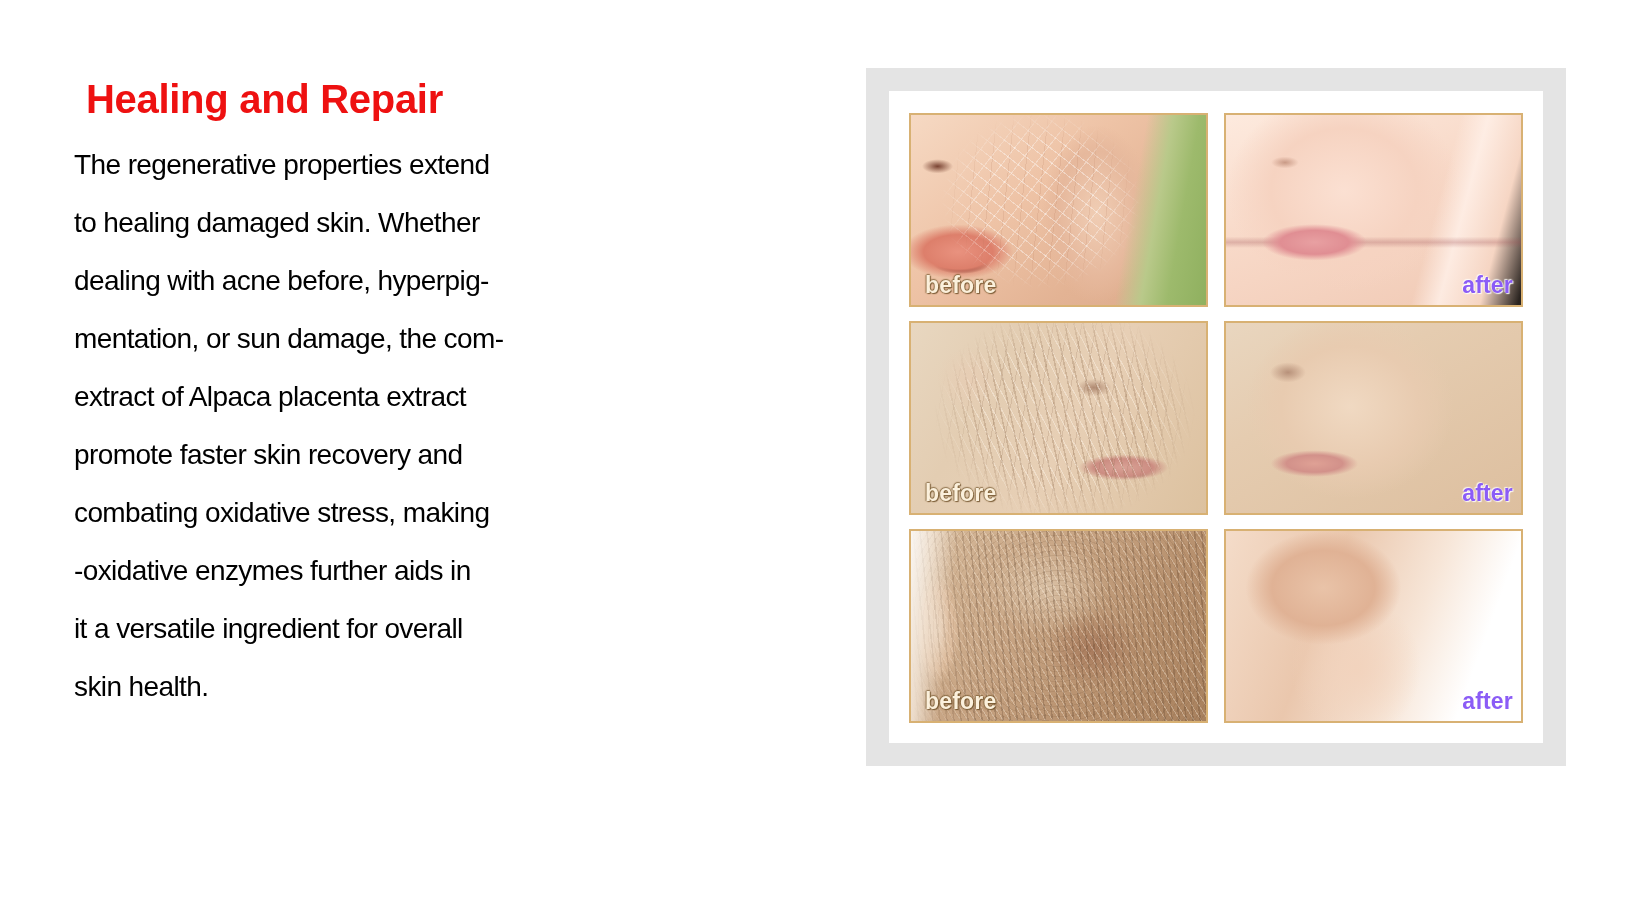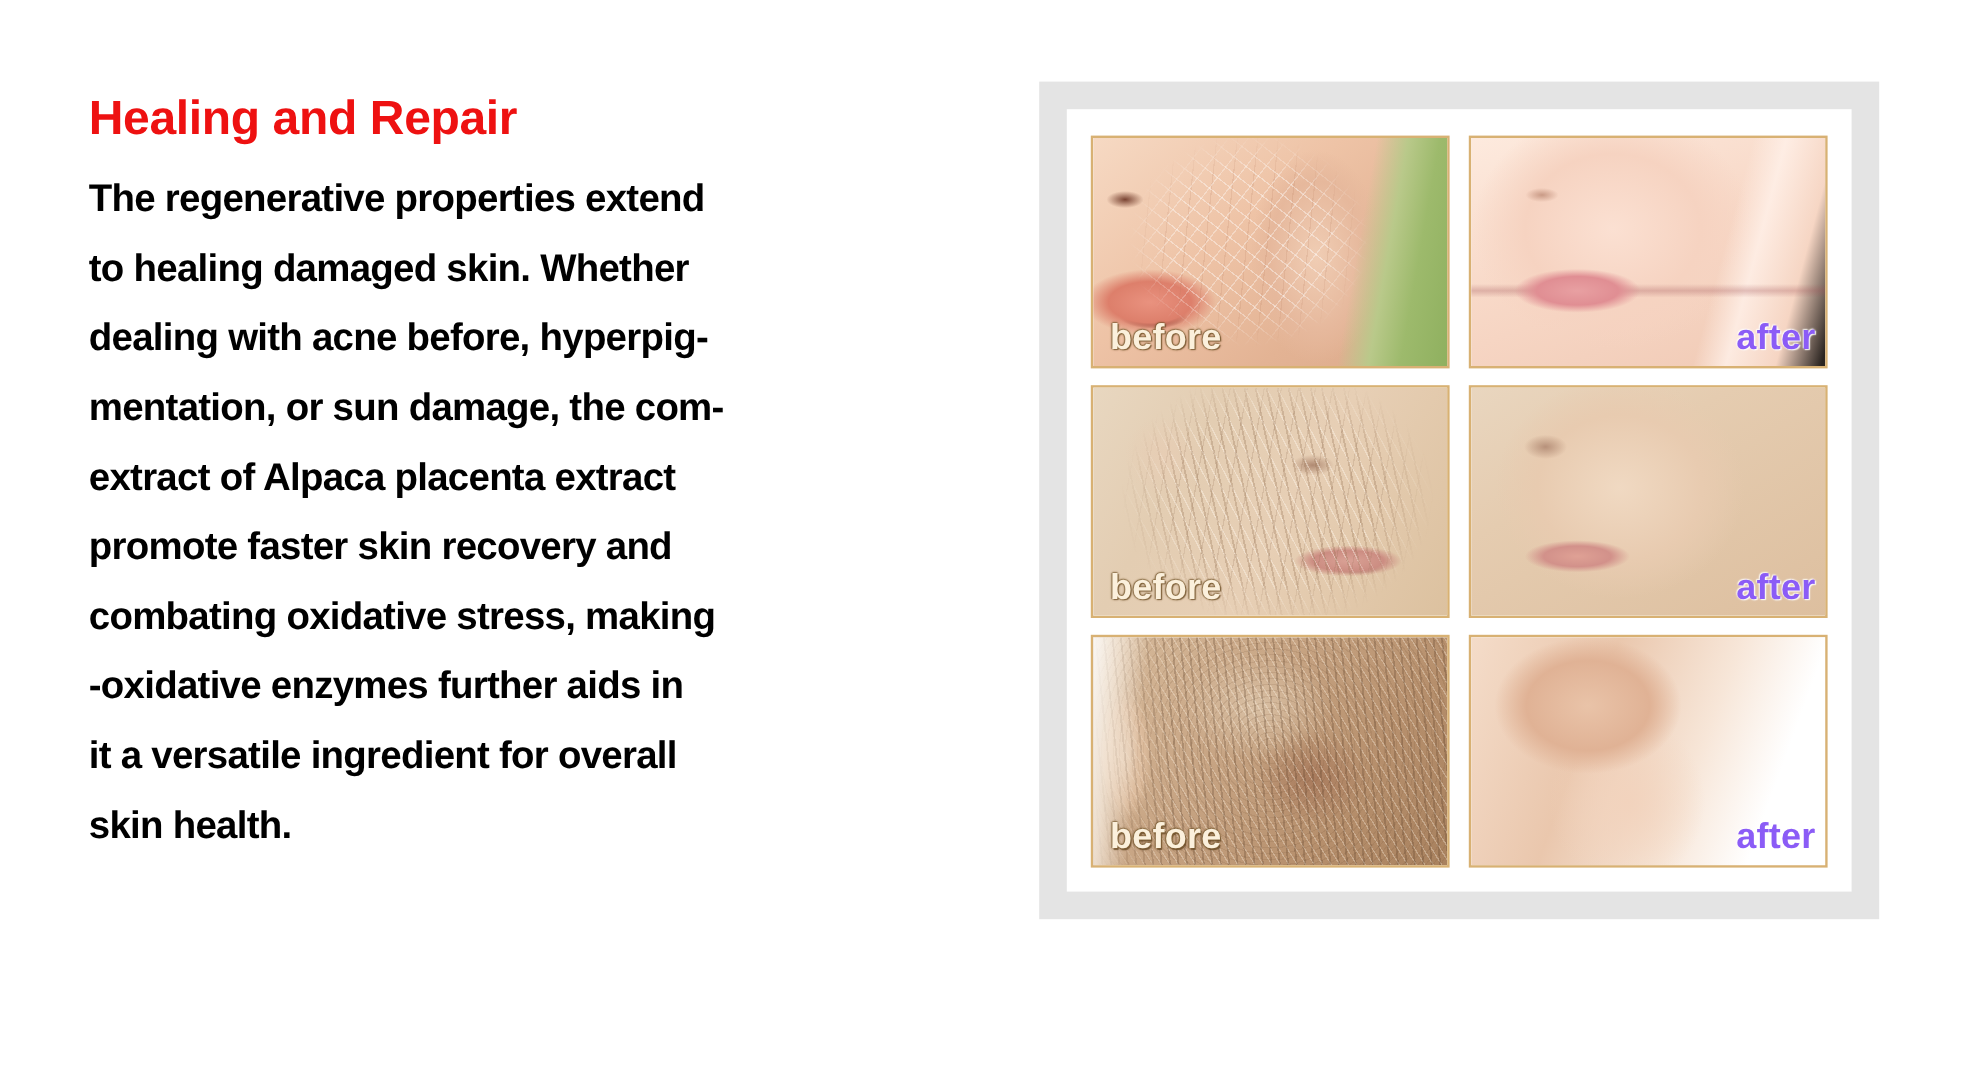--- a/index.html
+++ b/index.html
@@ -22,27 +22,27 @@
     left: 74px;
     top: 76px;
     width: 790px;
   }
   .heading {
     color: #ee1111;
     font-weight: bold;
     font-size: 40px;
     line-height: 46px;
     letter-spacing: -0.3px;
-    margin: 0 0 14px 0;
+    margin: 0 0 14px 12px;
     white-space: nowrap;
   }
   .body-copy {
     color: #000000;
-    font-weight: bold;
-    font-size: 32px;
+    font-weight: normal;
+    font-size: 28px;
     line-height: 58px;
     letter-spacing: -0.6px;
     margin: 0;
   }
   .body-copy .ln {
     display: block;
     white-space: nowrap;
   }
 
   
@@ -78,21 +78,21 @@
     box-sizing: border-box;
     overflow: hidden;
   }
   .tile .photo {
     position: absolute;
     inset: 0;
   }
   .cap {
     position: absolute;
     bottom: 8px;
-    font-size: 30px;
+    font-size: 23px;
     font-weight: bold;
     letter-spacing: 0.2px;
     line-height: 1;
     z-index: 6;
     font-family: "Liberation Sans", sans-serif;
   }
   .cap.before {
     left: 14px;
     color: #fbf0dc;
     text-shadow: 0 0 2px #9a7a46, 1px 1px 1px rgba(90,60,25,.8),

